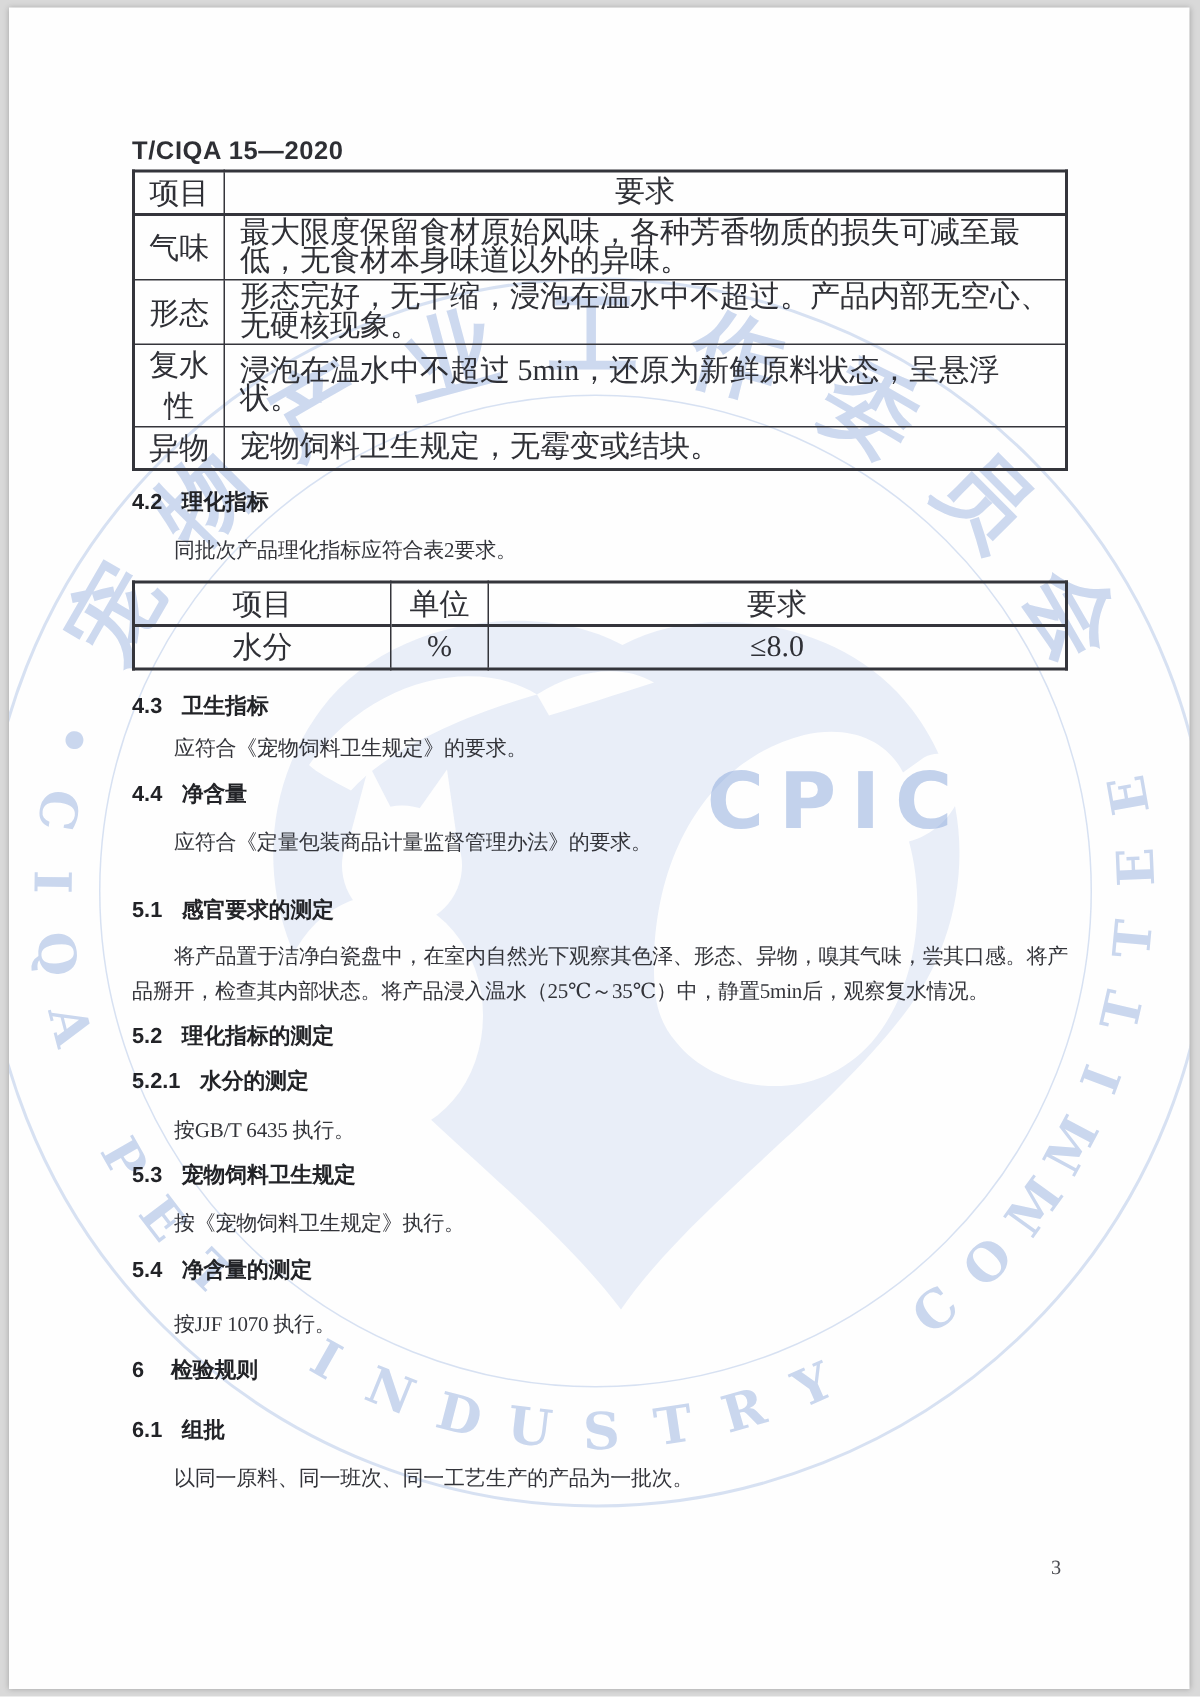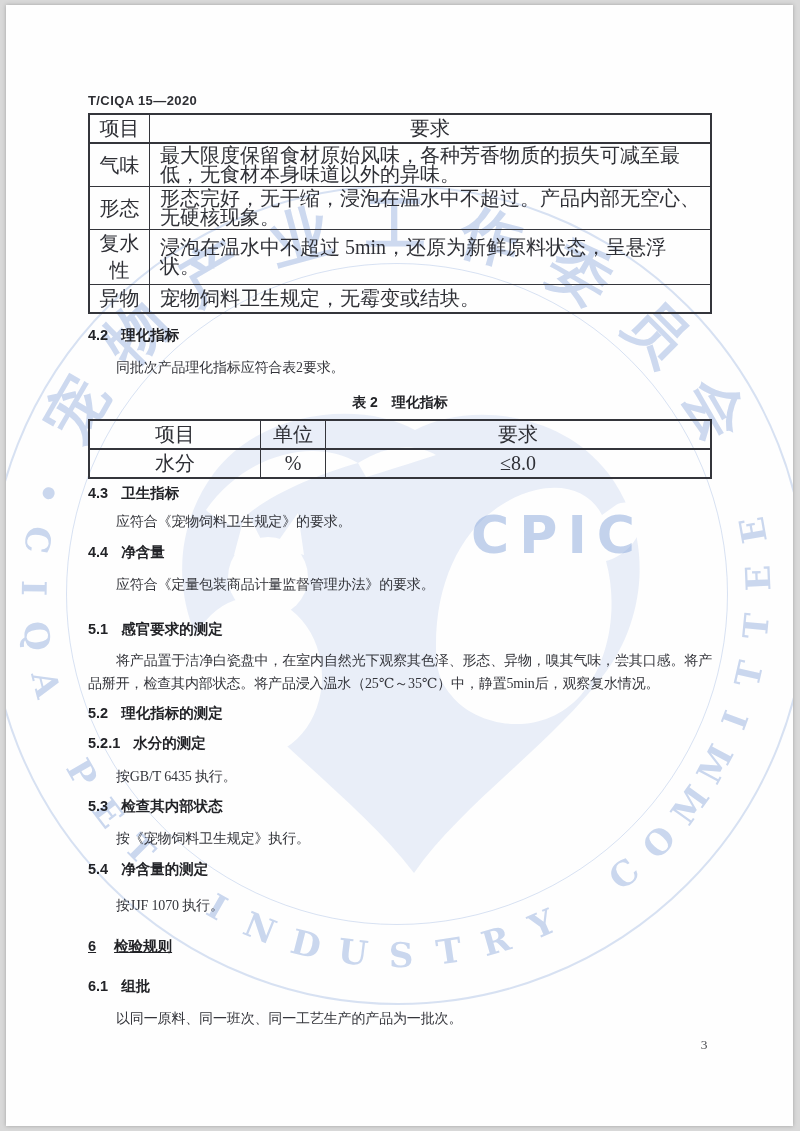--- a/index.html
+++ b/index.html
@@ -36,21 +36,21 @@
   }
   .wm-art{position:absolute;left:0;top:0;}
   
   .content{
     position:absolute;left:82px;top:0;width:624px;
     color:#33343a;font-size:14px;
   }
   .doc-code{
     margin-top:88px;height:16px;line-height:16px;
     font-family:"Liberation Sans","DejaVu Sans",sans-serif;
-    font-size:13px;font-weight:600;letter-spacing:.4px;color:#2e2f34;
+    font-size:17px;font-weight:600;letter-spacing:.4px;color:#2e2f34;
   }
   table{border-collapse:collapse;width:624px;table-layout:fixed;}
   table, td, th{border:1px solid #34353b;}
   table{border-width:2px;}
   #table1{margin-top:4px;}
   #table1 th{border-bottom-width:2px;}
   td,th{font-weight:normal;font-size:20px;color:#2f3036;padding:0;}
   .c-item{width:59px;text-align:center;}
   .c-req{text-align:left;padding:2px 8px 2px 10px;line-height:19px;}
   #table1 th.c-req{text-align:center;padding:0;}
@@ -181,48 +181,47 @@
           <tr class="r-foreign">
             <td class="c-item">异物</td>
             <td class="c-req">宠物饲料卫生规定，无霉变或结块。</td>
           </tr>
         </tbody>
     </table>
 
     <div id="flow">
         <div class="h2" style="margin-top: 13px;"><span class="num">4.2</span><span class="ttl">理化指标</span></div>
         <div class="p" style="margin-top: 12px;">同批次产品理化指标应符合表2要求。</div>
-        <div class="caption" style="margin-top: 14px;"><span class="cap-prefix">表 2</span><span class="cap-title">理化指标</span></div>
         <table id="table2" style="margin-top: 8px;">
           <tbody>
             <tr>
               <th class="t2c1">项目</th>
               <th class="t2c2">单位</th>
               <th class="t2c3">要求</th>
             </tr>
             <tr>
               <td class="t2c1">水分</td>
               <td class="t2c2">%</td>
               <td class="t2c3">≤8.0</td>
             </tr>
           </tbody>
         </table>
-        <div class="h2" style="margin-top: 6px;"><span class="num">4.3</span><span class="ttl">卫生指标</span></div>
+        <div class="h2" style="margin-top: 16px;"><span class="num">4.3</span><span class="ttl">卫生指标</span></div>
         <div class="p" style="margin-top: 8px;">应符合《宠物饲料卫生规定》的要求。</div>
         <div class="h2" style="margin-top: 11px;"><span class="num">4.4</span><span class="ttl">净含量</span></div>
         <div class="p" style="margin-top: 12px;">应符合《定量包装商品计量监督管理办法》的要求。</div>
         <div class="h2" style="margin-top: 25px;"><span class="num">5.1</span><span class="ttl">感官要求的测定</span></div>
         <div class="p" style="margin-top: 11px;">将产品置于洁净白瓷盘中，在室内自然光下观察其色泽、形态、异物，嗅其气味，尝其口感。将产品掰开，检查其内部状态。将产品浸入温水（25℃～35℃）中，静置5min后，观察复水情况。</div>
         <div class="h2" style="margin-top: 10px;"><span class="num">5.2</span><span class="ttl">理化指标的测定</span></div>
         <div class="h3" style="margin-top: 13px;"><span class="num">5.2.1</span><span class="ttl">水分的测定</span></div>
         <div class="p" style="margin-top: 13px;">按GB/T 6435 执行。</div>
-        <div class="h2" style="margin-top: 10px;"><span class="num">5.3</span><span class="ttl">检查其内部状态</span></div>
+        <div class="h2" style="margin-top: 10px;"><span class="num">5.3</span><span class="ttl">宠物饲料卫生规定</span></div>
         <div class="p" style="margin-top: 12px;">按《宠物饲料卫生规定》执行。</div>
         <div class="h2" style="margin-top: 11px;"><span class="num">5.4</span><span class="ttl">净含量的测定</span></div>
         <div class="p" style="margin-top: 16px;">按JJF 1070 执行。</div>
-        <div class="h1" style="margin-top: 21px; text-decoration: underline;"><span class="num">6</span><span class="ttl">检验规则</span></div>
+        <div class="h1" style="margin-top: 11px;"><span class="num">6</span><span class="ttl">检验规则</span></div>
         <div class="h2" style="margin-top: 23px;"><span class="num">6.1</span><span class="ttl">组批</span></div>
         <div class="p" style="margin-top: 12px;">以同一原料、同一班次、同一工艺生产的产品为一批次。</div>
       </div>
   </div>
 
   <div class="page-number">3</div>
 </div>
 
 </body></html>

